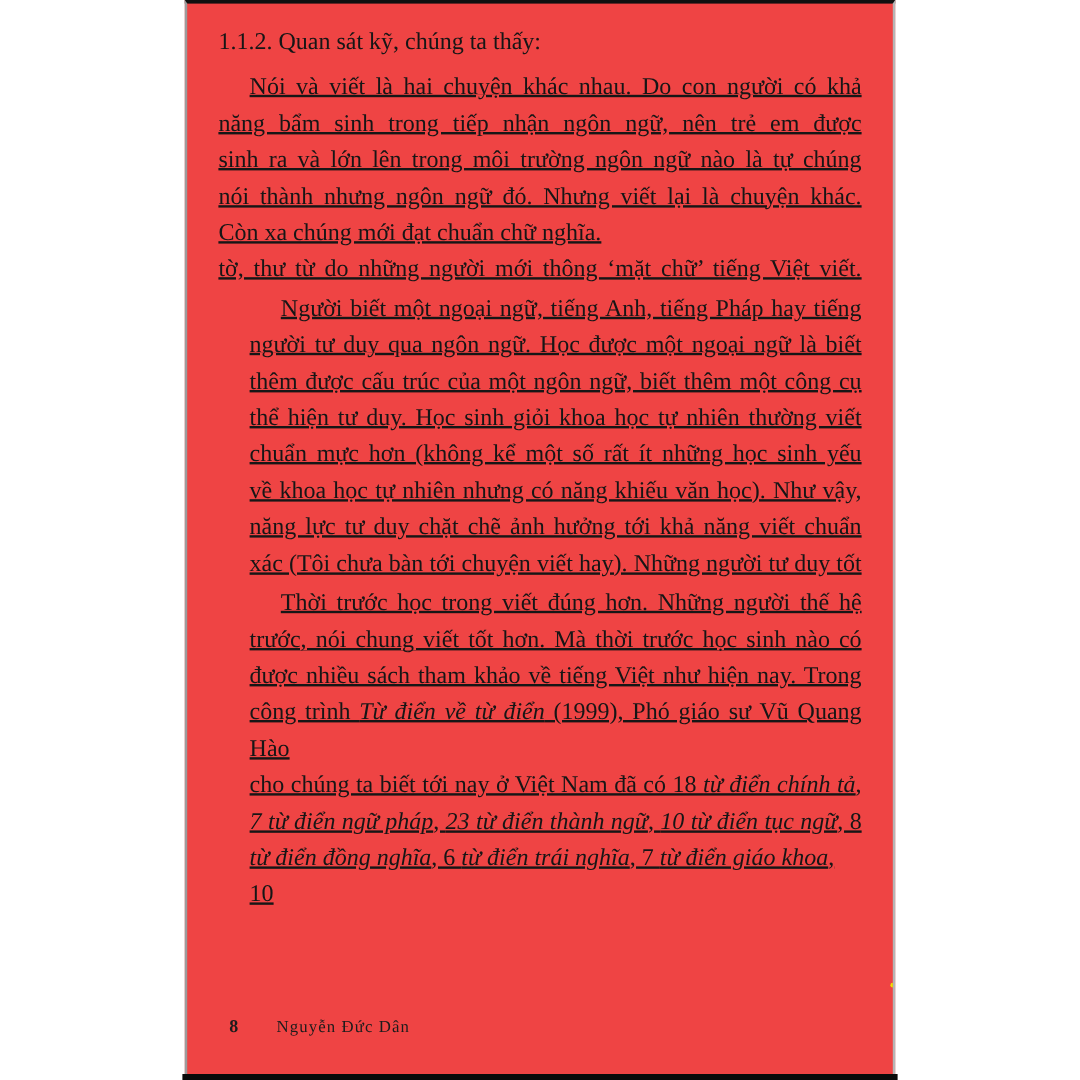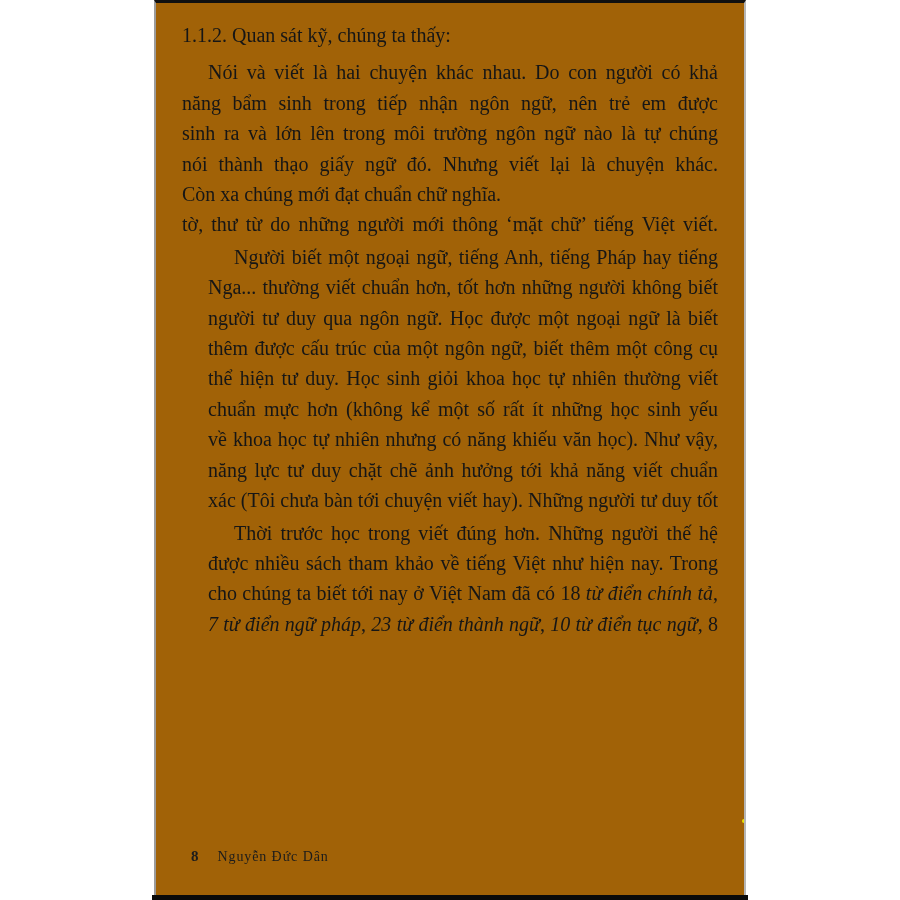--- a/index.html
+++ b/index.html
@@ -28,70 +28,72 @@
     position: absolute;
     left: 26px; right: 0; top: 0;
     width: 536px;
     padding-top: 17px;
     color: #161616;
     font-size: 20px;
     line-height: 30.4px;
   }
   .heading { margin-bottom: 7px; }
   .paragraph + .paragraph { margin-top: 2px; margin-left: 26px; }
-  .line { white-space: normal; }
+  .line { white-space: normal; text-decoration: underline; }
   .line.justify { text-align: justify; text-align-last: justify; }
   .line.first { text-indent: 26px; }
   .line i { font-style: italic; }
   .footer {
     position: absolute;
     left: 35px; top: 845px;
     display: flex; align-items: baseline;
     color: #1c1c1c;
   }
   .footer .pagenum { font-size: 15px; font-weight: 700; }
-  .footer .author { font-size: 14px; margin-left: 19px; letter-spacing: 0.9px; }
+  .footer .author { font-size: 14px; margin-left: 32px; letter-spacing: 0.9px; }
   .dot {
     position: absolute;
     left: 586px; top: 816px;
     width: 4px; height: 4px; border-radius: 50%;
   }
 </style>
 </head>
 <body>
 
 <div class="canvas">
-  <div class="page" style="background: #a16207; border-left-color: rgb(156, 156, 156); border-right-color: rgb(181, 181, 181); border-top-color: rgb(16, 16, 16);">
+  <div class="page" style="background: #ef4444; border-left-color: rgb(156, 156, 156); border-right-color: rgb(181, 181, 181); border-top-color: rgb(16, 16, 16);">
     <div class="content" style="color: rgb(22, 22, 22);">
       <div class="heading">1.1.2. Quan sát kỹ, chúng ta thấy:</div>
       <div>
           <div class="paragraph">
             <div class="line justify first"><span>Nói và viết là hai chuyện khác nhau. Do con người có khả</span></div>
             <div class="line justify"><span>năng bẩm sinh trong tiếp nhận ngôn ngữ, nên trẻ em được</span></div>
             <div class="line justify"><span>sinh ra và lớn lên trong môi trường ngôn ngữ nào là tự chúng</span></div>
-            <div class="line justify"><span>nói thành thạo giấy ngữ đó. Nhưng viết lại là chuyện khác.</span></div>
+            <div class="line justify"><span>nói thành nhưng ngôn ngữ đó. Nhưng viết lại là chuyện khác.</span></div>
             <div class="line"><span>Còn xa chúng mới đạt chuẩn chữ nghĩa.</span></div>
             <div class="line justify"><span>tờ, thư từ do những người mới thông ‘mặt chữ’ tiếng Việt viết.</span></div>
           </div>
           <div class="paragraph">
             <div class="line justify first"><span>Người biết một ngoại ngữ, tiếng Anh, tiếng Pháp hay tiếng</span></div>
-            <div class="line justify"><span>Nga... thường viết chuẩn hơn, tốt hơn những người không biết</span></div>
             <div class="line justify"><span>người tư duy qua ngôn ngữ. Học được một ngoại ngữ là biết</span></div>
             <div class="line justify"><span>thêm được cấu trúc của một ngôn ngữ, biết thêm một công cụ</span></div>
             <div class="line justify"><span>thể hiện tư duy. Học sinh giỏi khoa học tự nhiên thường viết</span></div>
             <div class="line justify"><span>chuẩn mực hơn (không kể một số rất ít những học sinh yếu</span></div>
             <div class="line justify"><span>về khoa học tự nhiên nhưng có năng khiếu văn học). Như vậy,</span></div>
             <div class="line justify"><span>năng lực tư duy chặt chẽ ảnh hưởng tới khả năng viết chuẩn</span></div>
             <div class="line justify"><span>xác (Tôi chưa bàn tới chuyện viết hay). Những người tư duy tốt</span></div>
           </div>
           <div class="paragraph">
             <div class="line justify first"><span>Thời trước học trong viết đúng hơn. Những người thế hệ</span></div>
+            <div class="line justify"><span>trước, nói chung viết tốt hơn. Mà thời trước học sinh nào có</span></div>
             <div class="line justify"><span>được nhiều sách tham khảo về tiếng Việt như hiện nay. Trong</span></div>
+            <div class="line justify"><span>công trình </span><i>Từ điển về từ điển</i><span> (1999), Phó giáo sư Vũ Quang Hào</span></div>
             <div class="line justify"><span>cho chúng ta biết tới nay ở Việt Nam đã có 18 </span><i>từ điển chính tả</i><span>,</span></div>
             <div class="line justify"><i>7 từ điển ngữ pháp</i><span>, </span><i>23 từ điển thành ngữ</i><span>, </span><i>10 từ điển tục ngữ</i><span>, 8</span></div>
+            <div class="line"><i>từ điển đồng nghĩa</i><span>, 6 </span><i>từ điển trái nghĩa</i><span>, 7 </span><i>từ điển giáo khoa</i><span>, 10</span></div>
           </div>
         </div>
     </div>
     <div class="footer">
       <span class="pagenum">8</span>
       <span class="author">Nguyễn Đức Dân</span>
     </div>
     <div class="dot" style="background: rgb(236, 228, 0);"></div>
   </div>
   <div class="bottom-bar" style="background: rgb(10, 10, 10);"></div>

